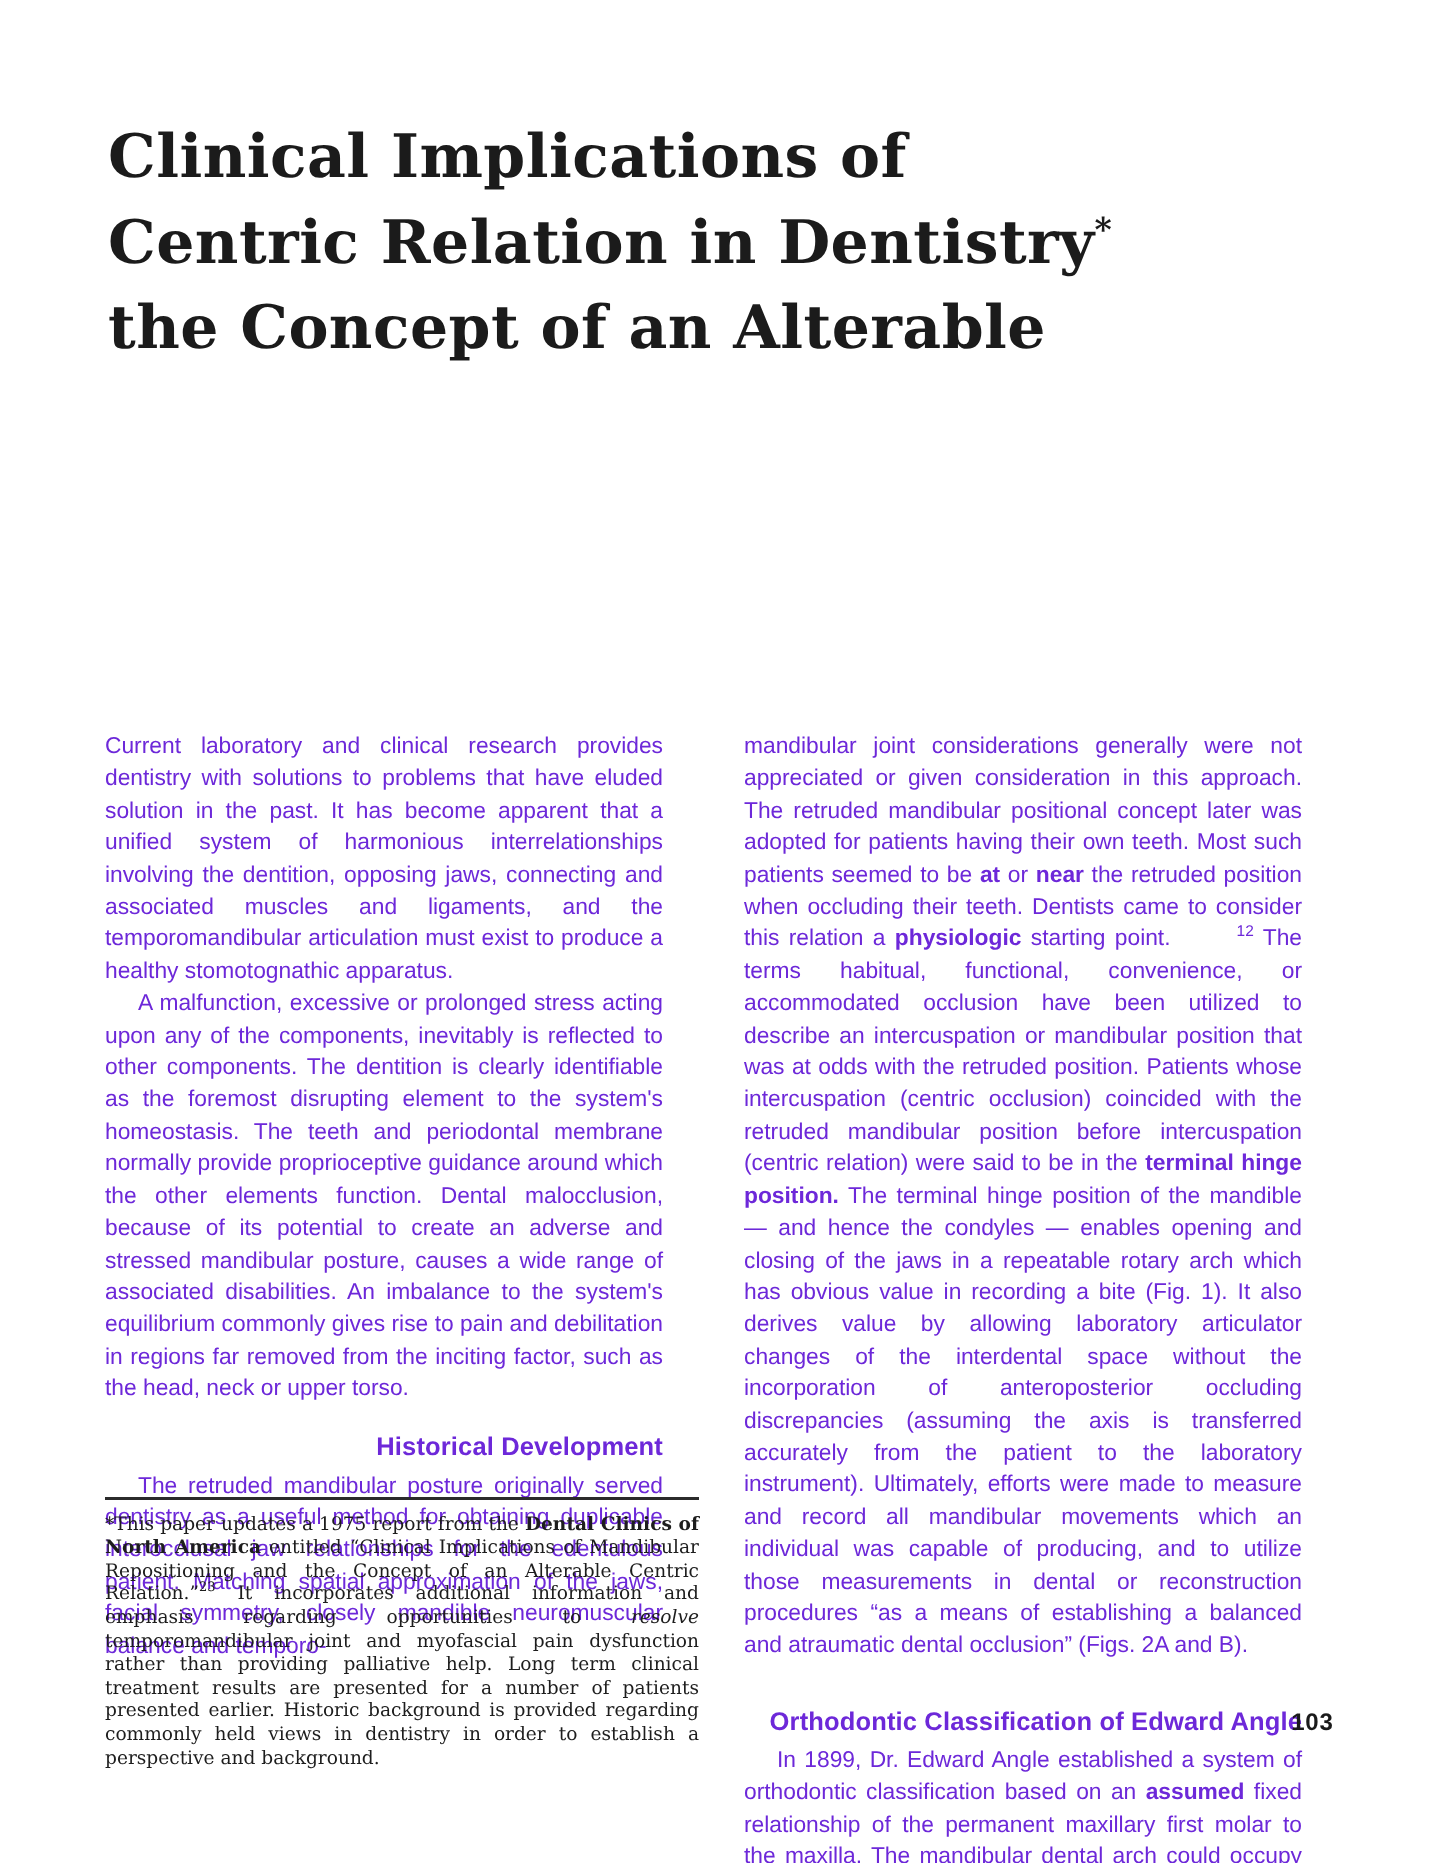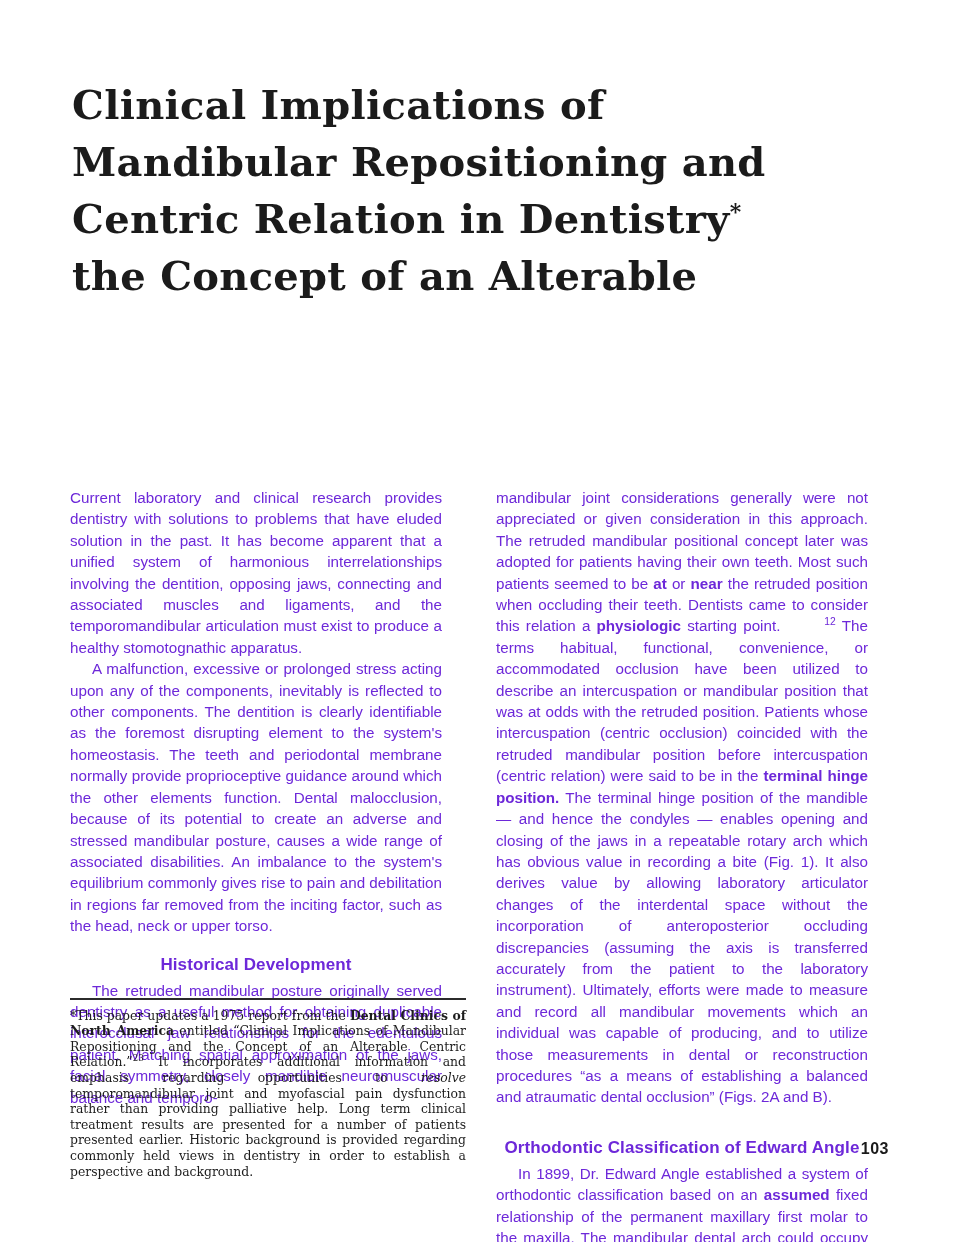--- a/index.html
+++ b/index.html
@@ -57,21 +57,21 @@
     margin: 0 0 0 0;
     text-indent: 22px;
     hyphens: manual;
   }
   .col p.noindent { text-indent: 0; }
 
   h2.section-head {
     font-size: 17px;
     font-weight: 700;
     margin: 17px 0 4px 0;
-    text-align: center;
+    text-align: right;
     line-height: 22px;
     letter-spacing: 0.1px;
   }
   h2.section-head.tight { margin-top: 29px; }
 
   .col b, .col strong { font-weight: 700; }
   .col sup {
     font-size: 0.68em;
     vertical-align: super;
     line-height: 0;
@@ -120,21 +120,20 @@
     letter-spacing: 0.5px;
   }
 </style>
 </head>
 <body>
 
 <div class="page">
 
   <div class="title-block">
     <div class="title-line">Clinical Implications of</div>
-    <div class="title-line">Mandibular Repositioning and</div>
     <div class="title-line"><span>Centric Relation in Dentistry</span><sup>*</sup></div>
     <div class="title-line">the Concept of an Alterable</div>
   </div>
 
   <div class="col left">
     <p class="noindent">Current laboratory and clinical research provides dentistry with solutions to problems that have eluded solution in the past. It has become apparent that a unified system of harmonious interrelationships involving the dentition, opposing jaws, connecting and associated muscles and ligaments, and the temporomandibular articulation must exist to produce a healthy stomotognathic apparatus.</p>
     <p>A malfunction, excessive or prolonged stress acting upon any of the components, inevitably is reflected to other components. The dentition is clearly identifiable as the foremost disrupting element to the system's homeostasis. The teeth and periodontal membrane normally provide proprioceptive guidance around which the other elements function. Dental malocclusion, because of its potential to create an adverse and stressed mandibular posture, causes a wide range of associated disabilities. An imbalance to the system's equilibrium commonly gives rise to pain and debilitation in regions far removed from the inciting factor, such as the head, neck or upper torso.</p>
     <h2 class="section-head">Historical Development</h2>
     <p>The retruded mandibular posture originally served dentistry as a useful method for obtaining duplicable interocclusal jaw relationships for the edentulous patient. Matching spatial approximation of the jaws, facial symmetry, closely mandible neuromuscular balance and temporo-</p>
   </div>

